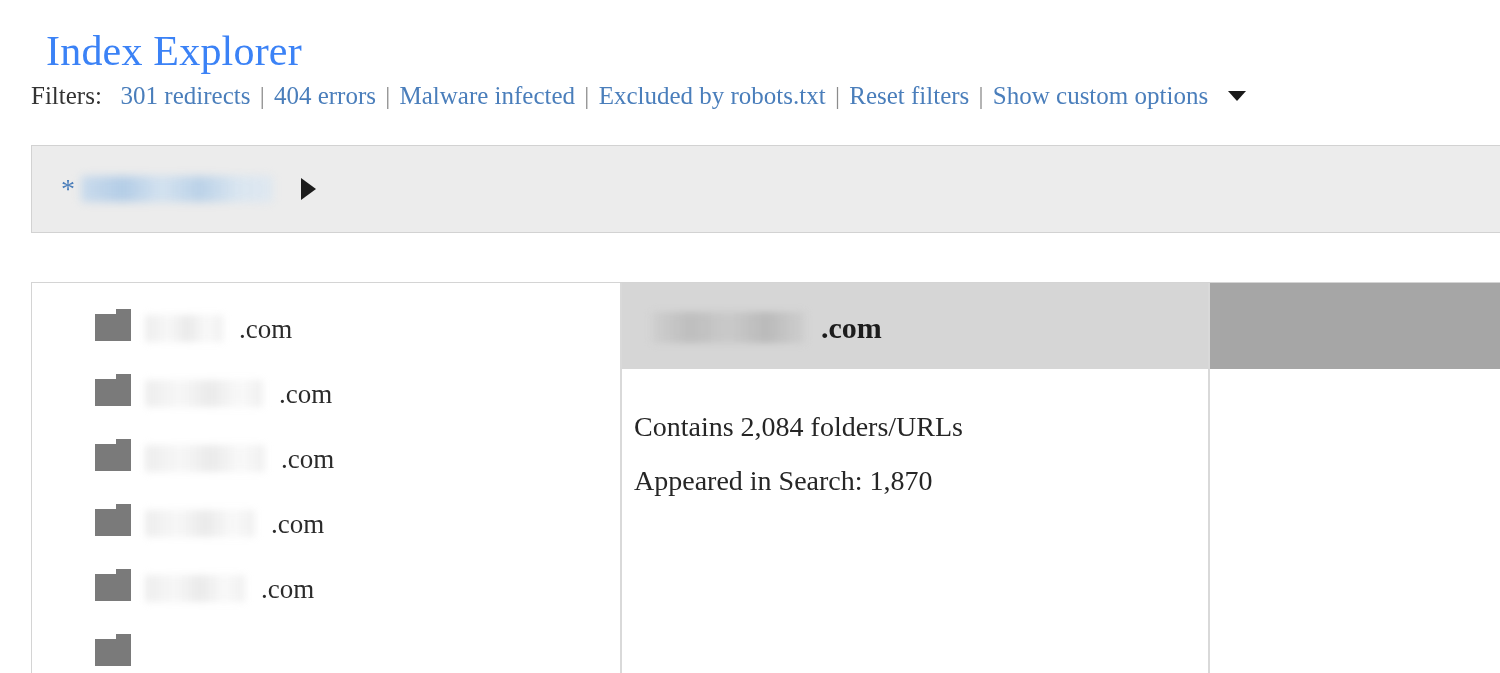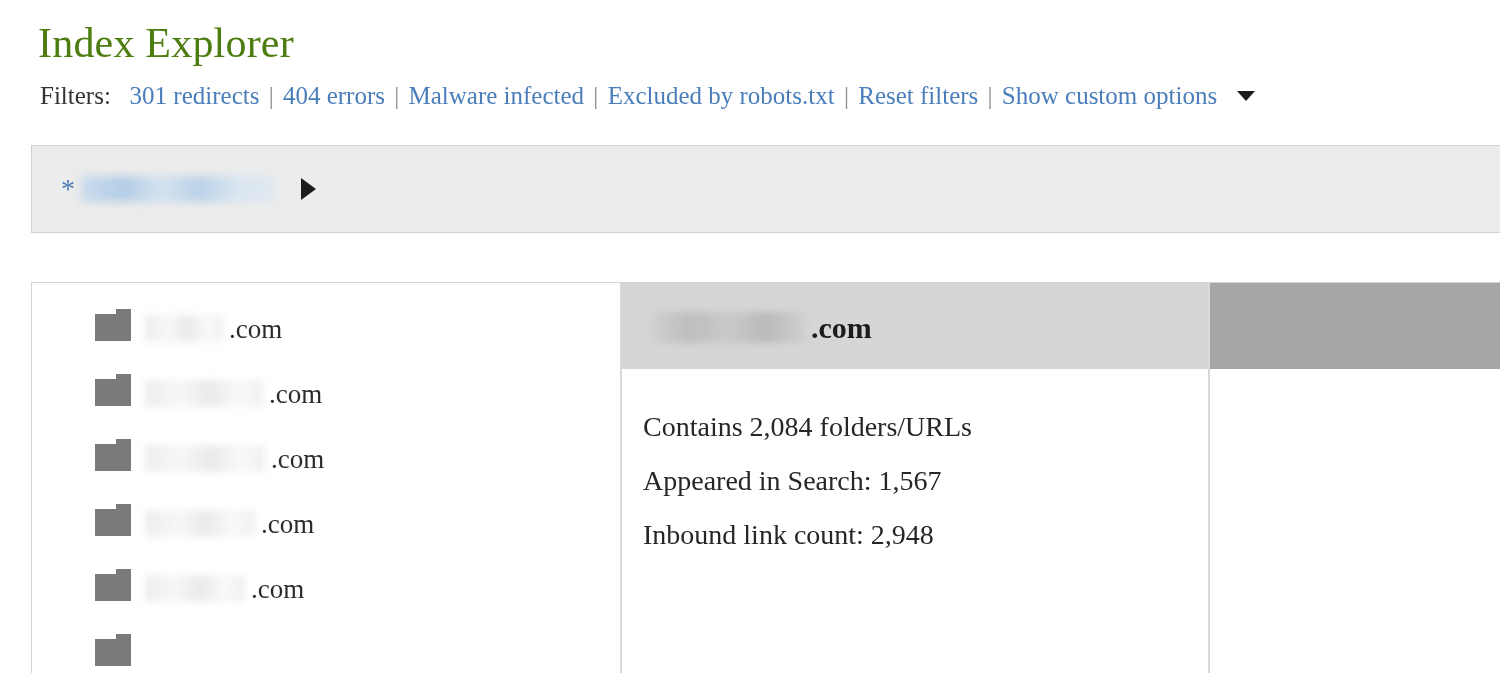--- a/index.html
+++ b/index.html
@@ -24,34 +24,33 @@
 
   
   .page-title {
     position: absolute;
     left: 30px;
     top: 14px;
     font-size: 42px;
     font-weight: normal;
     line-height: 1;
     letter-spacing: 0.2px;
-    color: #4d7c0f;
-    margin: 8px;
+    color: #3b82f6;
+    margin: 16px;
     white-space: nowrap;
   }
 
   .filters-bar {
     position: absolute;
     left: 31px;
     top: 82px;
     font-size: 25px;
     line-height: 1.15;
     white-space: nowrap;
     color: #333333;
-    margin-left: 9px;
   }
   .filter-link {
     color: #4a7ebb;
     text-decoration: none;
     cursor: pointer;
   }
   .filter-sep {
     color: #8c8c8c;
     padding: 0 3px;
   }
@@ -194,21 +193,21 @@
         rgba(232,232,232,0.92) 55%,
         rgba(248,248,248,0.85) 80%,
         rgba(238,238,238,0.9) 100%);
     filter: blur(3.5px);
     border-radius: 1px;
     vertical-align: middle;
     position: relative;
     top: 4px;
   }
   .redact-tld {
-    margin-left: 6px;
+    margin-left: 16px;
   }
 
   
   .detail-header {
     height: 86px;
     background: #d6d6d6;
     display: flex;
     align-items: center;
     padding-left: 30px;
     box-sizing: border-box;
@@ -225,21 +224,21 @@
     top: 5px;
   }
   .detail-title {
     font-size: 30px;
     font-weight: bold;
     color: #1c1c1c;
     display: flex;
     align-items: baseline;
   }
   .detail-stats {
-    padding: 44px 0 0 21px;
+    padding: 44px 0 0 12px;
   }
   .stat-line {
     font-size: 28px;
     line-height: 1;
     color: #262626;
     margin-bottom: 26px;
     white-space: nowrap;
   }
 
   .third-header {
@@ -324,22 +323,21 @@
 
     <div class="col col-detail">
       <div class="detail-header">
         <span class="detail-title">
           <span class="redact" style="width:153px"></span>
           <span class="redact-tld">.com</span>
         </span>
       </div>
       <div class="detail-stats">
         <div class="stat-line">Contains 2,084 folders/URLs</div>
-        <div class="stat-line">Appeared in Search: 1,567</div>
-        <div class="stat-line">Inbound link count: 2,948</div>
+        <div class="stat-line">Appeared in Search: 1,870</div>
       </div>
     </div>
 
     <div class="col col-third">
       <div class="third-header"></div>
     </div>
 
   </div>
 
 </div>

